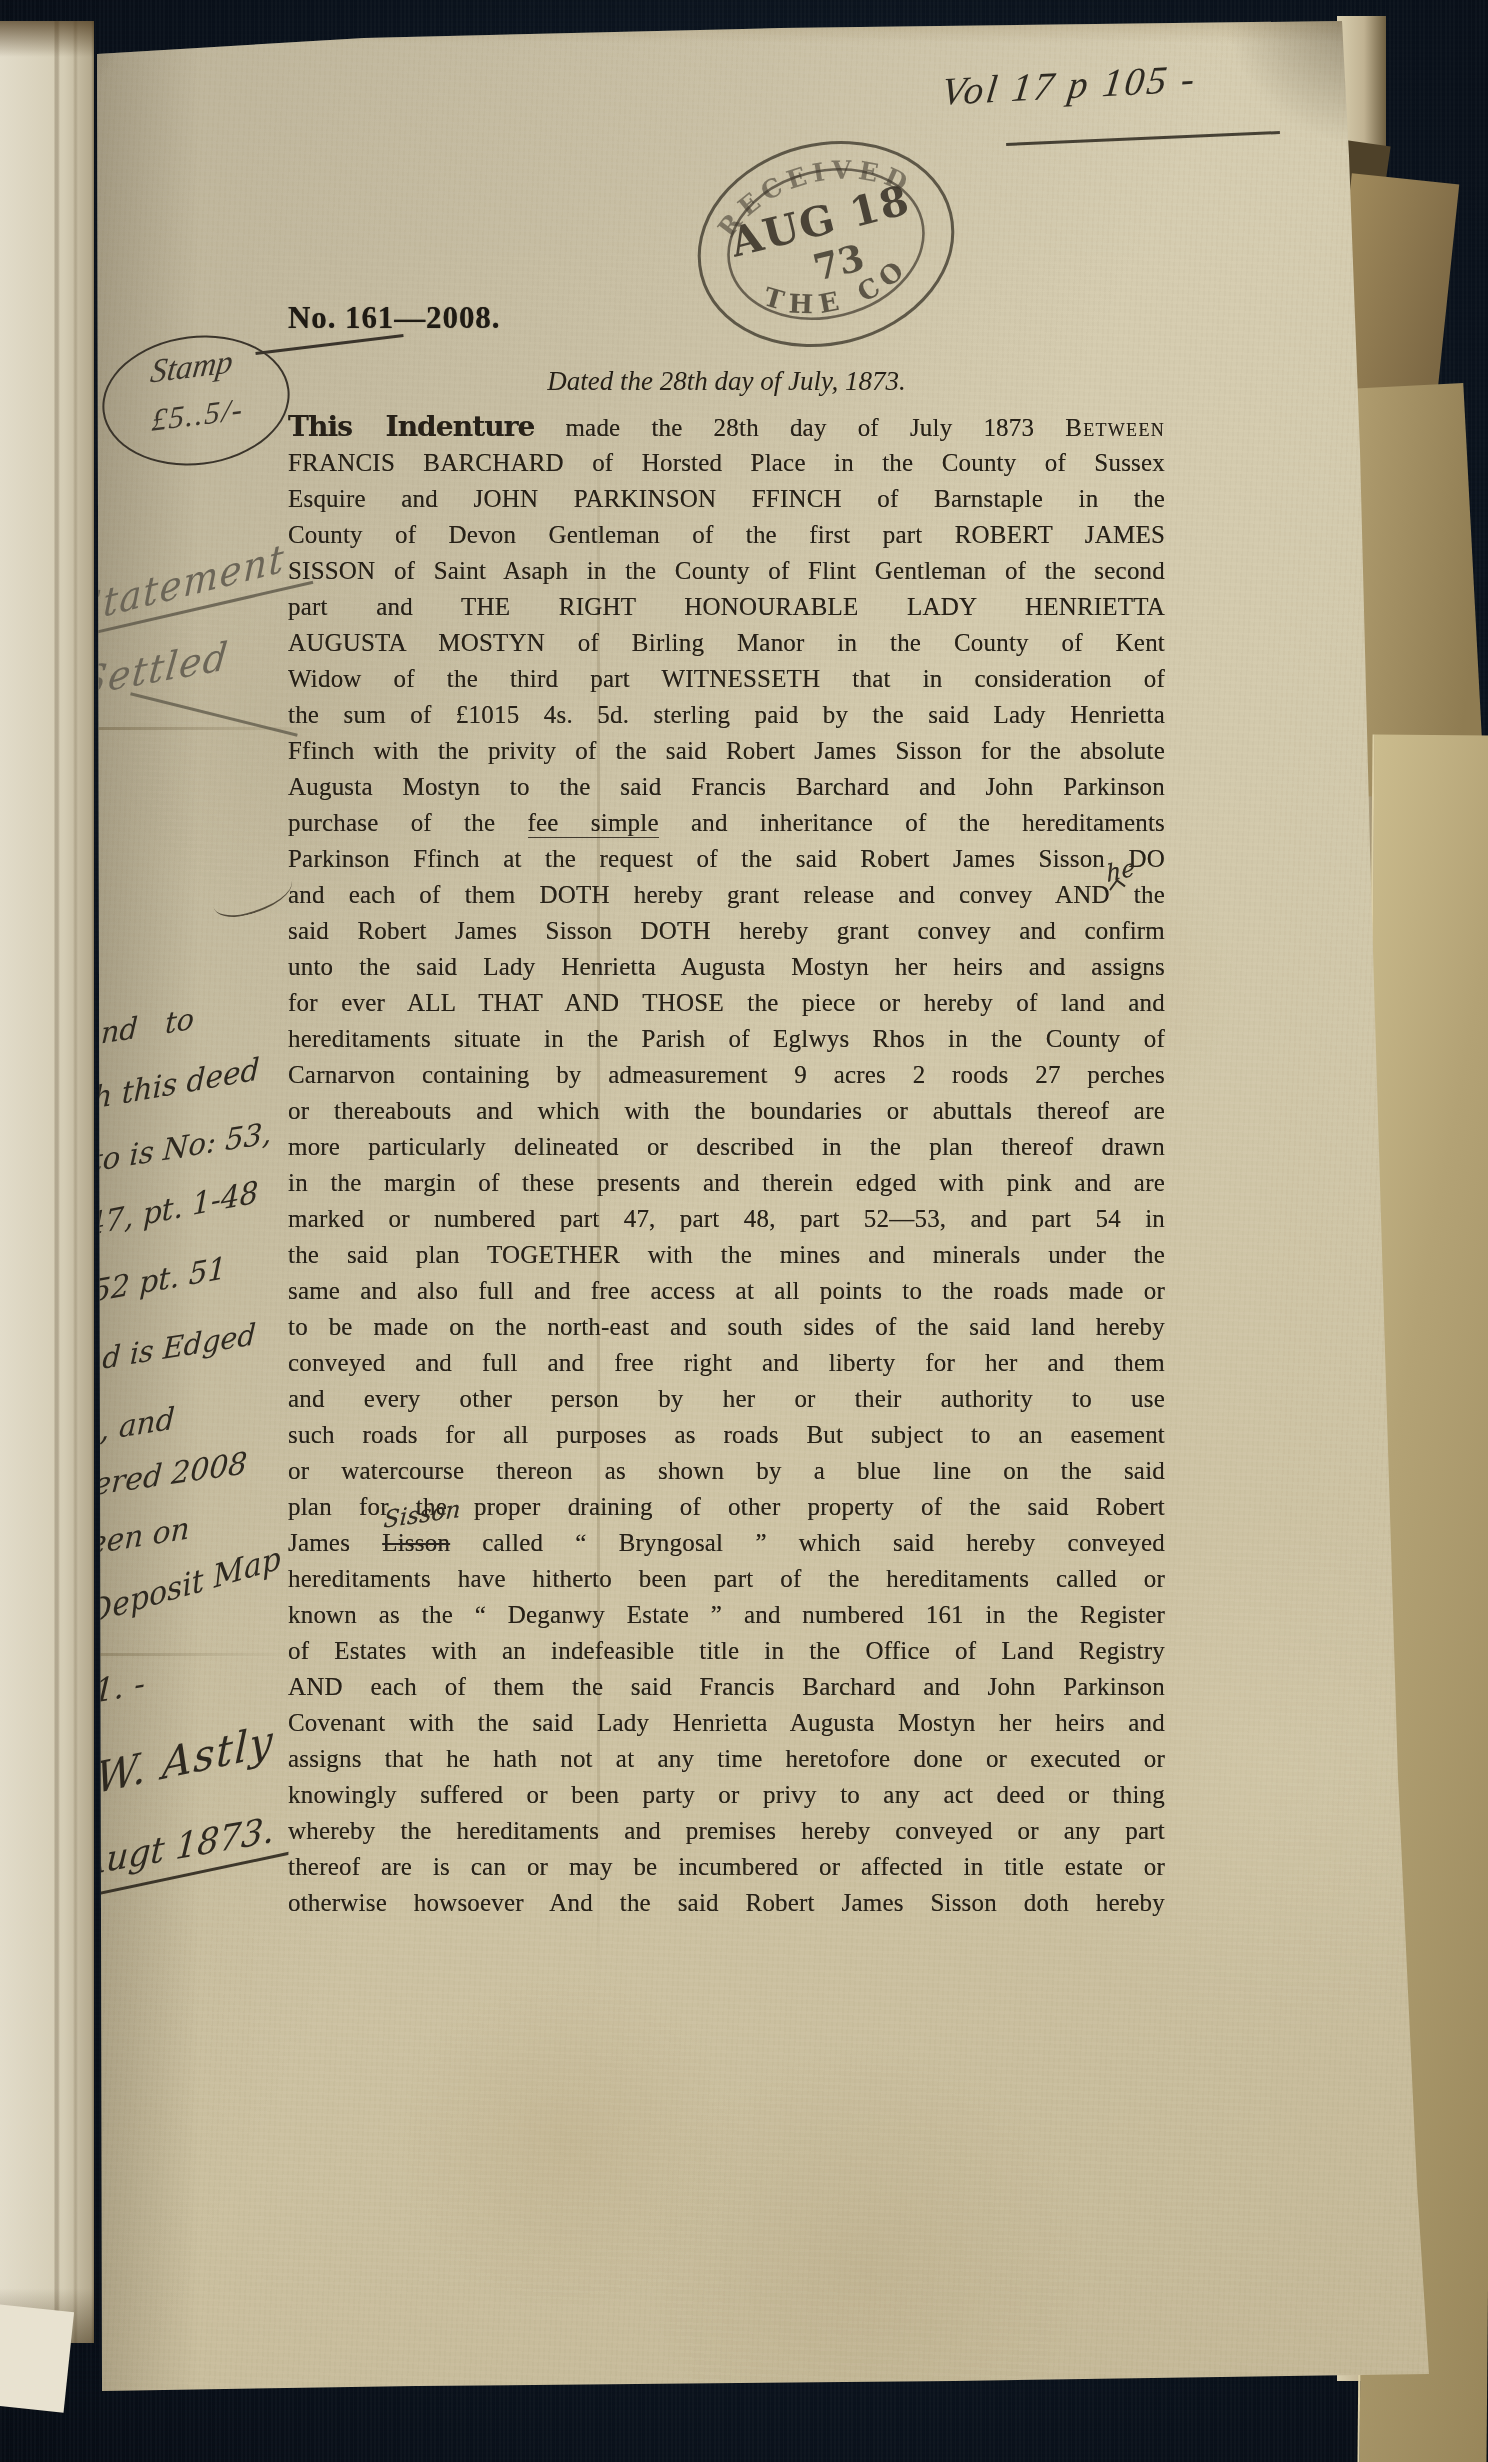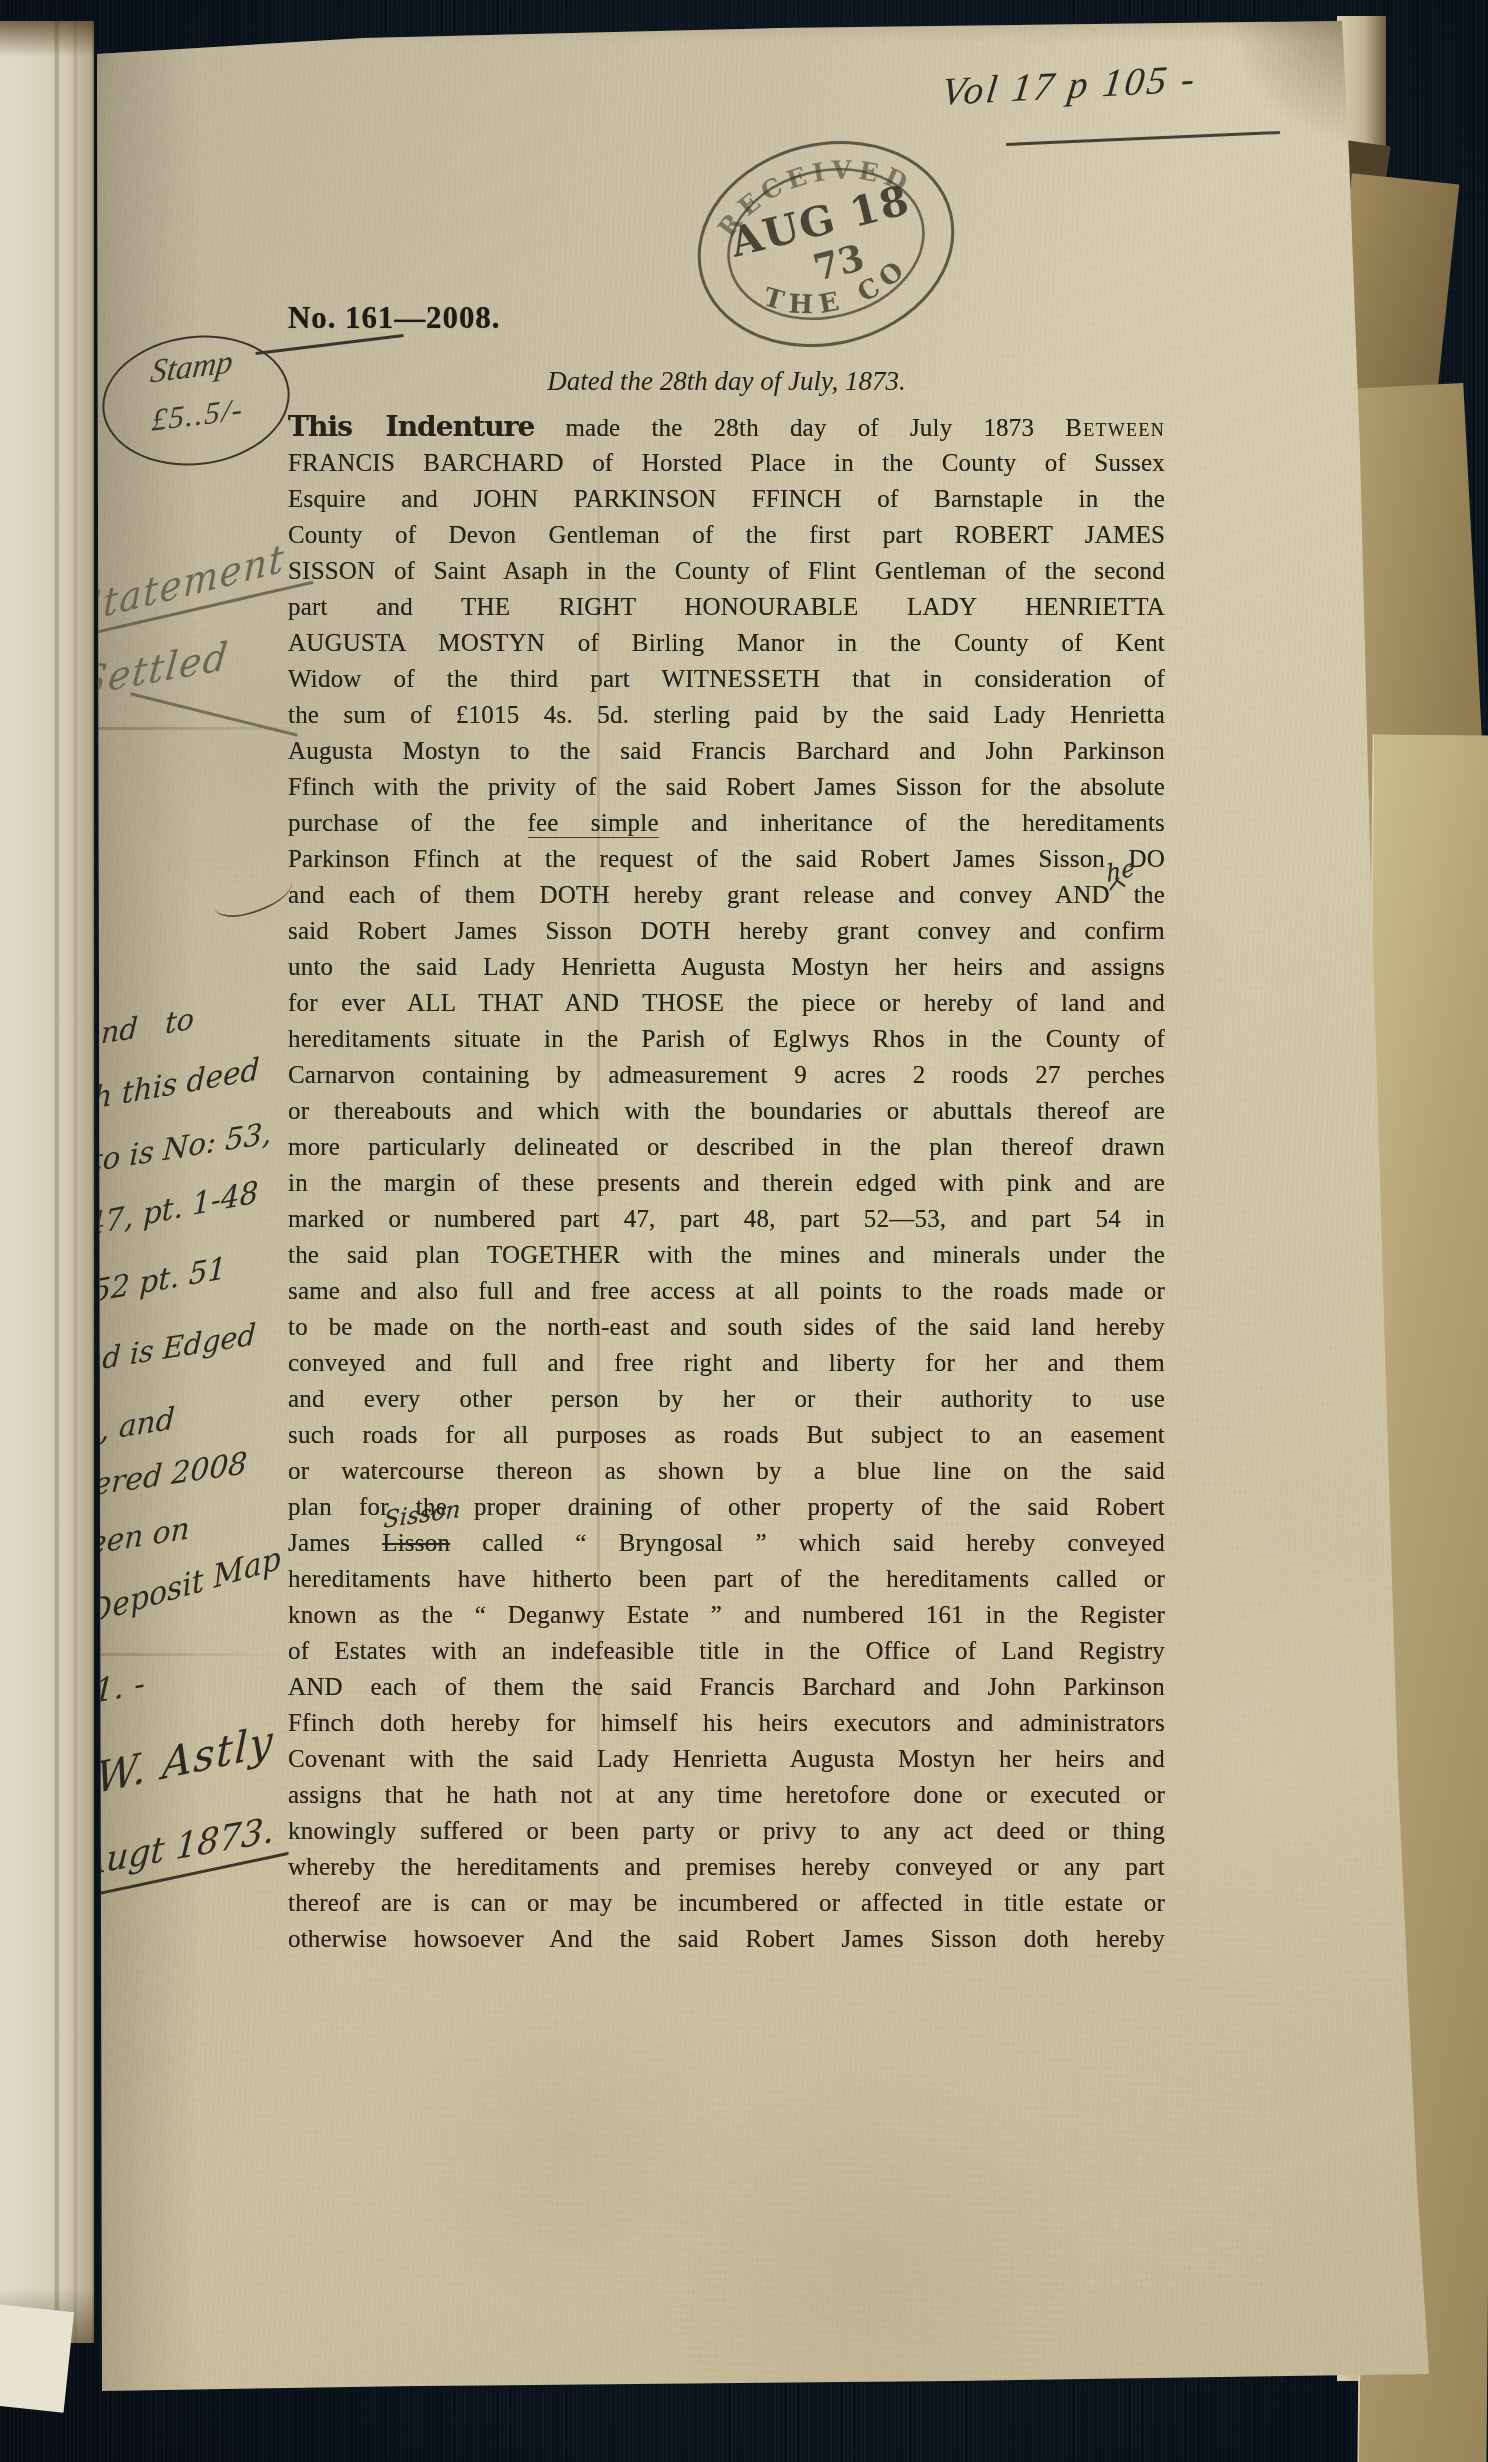--- a/index.html
+++ b/index.html
@@ -195,22 +195,22 @@
   <div class="abs" id="body-lines">
       <div class="line"><span class="bl">This Indenture</span><span> made the 28th day of July 1873 </span><span class="sc">Between</span></div>
       <div class="line"><span>FRANCIS BARCHARD of Horsted Place in the County of Sussex</span></div>
       <div class="line"><span>Esquire and JOHN PARKINSON FFINCH of Barnstaple in the</span></div>
       <div class="line"><span>County of Devon Gentleman of the first part ROBERT JAMES</span></div>
       <div class="line"><span>SISSON of Saint Asaph in the County of Flint Gentleman of the second</span></div>
       <div class="line"><span>part and THE RIGHT HONOURABLE LADY HENRIETTA</span></div>
       <div class="line"><span>AUGUSTA MOSTYN of Birling Manor in the County of Kent</span></div>
       <div class="line"><span>Widow of the third part WITNESSETH that in consideration of</span></div>
       <div class="line"><span>the sum of £1015 4s. 5d. sterling paid by the said Lady Henrietta</span></div>
+      <div class="line"><span>Ffinch with the privity of the said Robert James Sisson for the absolute</span></div>
       <div class="line"><span>Augusta Mostyn to the said Francis Barchard and John Parkinson</span></div>
-      <div class="line"><span>Ffinch with the privity of the said Robert James Sisson for the absolute</span></div>
       <div class="line"><span>purchase of the </span><span class="u">fee simple</span><span> and inheritance of the hereditaments</span></div>
       <div class="line"><span>Parkinson Ffinch at the request of the said Robert James Sisson </span><span>DO</span></div>
       <div class="line"><span>and each of them DOTH hereby grant release and convey AND</span><span class="ins">he</span><span> the</span></div>
       <div class="line"><span>said Robert James Sisson DOTH hereby grant convey and confirm</span></div>
       <div class="line"><span>unto the said Lady Henrietta Augusta Mostyn her heirs and assigns</span></div>
       <div class="line"><span>for ever ALL THAT AND THOSE the piece or hereby of land and</span></div>
       <div class="line"><span>hereditaments situate in the Parish of Eglwys Rhos in the County of</span></div>
       <div class="line"><span>Carnarvon containing by admeasurement 9 acres 2 roods 27 perches</span></div>
       <div class="line"><span>or thereabouts and which with the boundaries or abuttals thereof are</span></div>
       <div class="line"><span>more particularly delineated or described in the plan thereof drawn</span></div>
@@ -222,21 +222,20 @@
       <div class="line"><span>conveyed and full and free right and liberty for her and them</span></div>
       <div class="line"><span>and every other person by her or their authority to use</span></div>
       <div class="line"><span>such roads for all purposes as roads But subject to an easement</span></div>
       <div class="line"><span>or watercourse thereon as shown by a blue line on the said</span></div>
       <div class="line"><span>plan for the proper draining of other property of the said Robert</span></div>
       <div class="line"><span>James </span><span class="ins2">Sisson</span><span class="strike">Lisson</span><span> called “ Bryngosal ” which said hereby conveyed</span></div>
       <div class="line"><span>hereditaments have hitherto been part of the hereditaments called or</span></div>
       <div class="line"><span>known as the “ Deganwy Estate ” and numbered 161 in the Register</span></div>
       <div class="line"><span>of Estates with an indefeasible title in the Office of Land Registry</span></div>
       <div class="line"><span>AND each of them the said Francis Barchard and John Parkinson</span></div>
-      <div class="line"><span>Ffinch doth hereby for himself his heirs executors and administrators</span></div>
       <div class="line"><span>Covenant with the said Lady Henrietta Augusta Mostyn her heirs and</span></div>
       <div class="line"><span>assigns that he hath not at any time heretofore done or executed or</span></div>
       <div class="line"><span>knowingly suffered or been party or privy to any act deed or thing</span></div>
       <div class="line"><span>whereby the hereditaments and premises hereby conveyed or any part</span></div>
       <div class="line"><span>thereof are is can or may be incumbered or affected in title estate or</span></div>
       <div class="line"><span>otherwise howsoever  And the said Robert James Sisson doth hereby</span></div>
     </div>
 
   <div id="margin-notes">
       <div class="mnote">nd   to</div>

